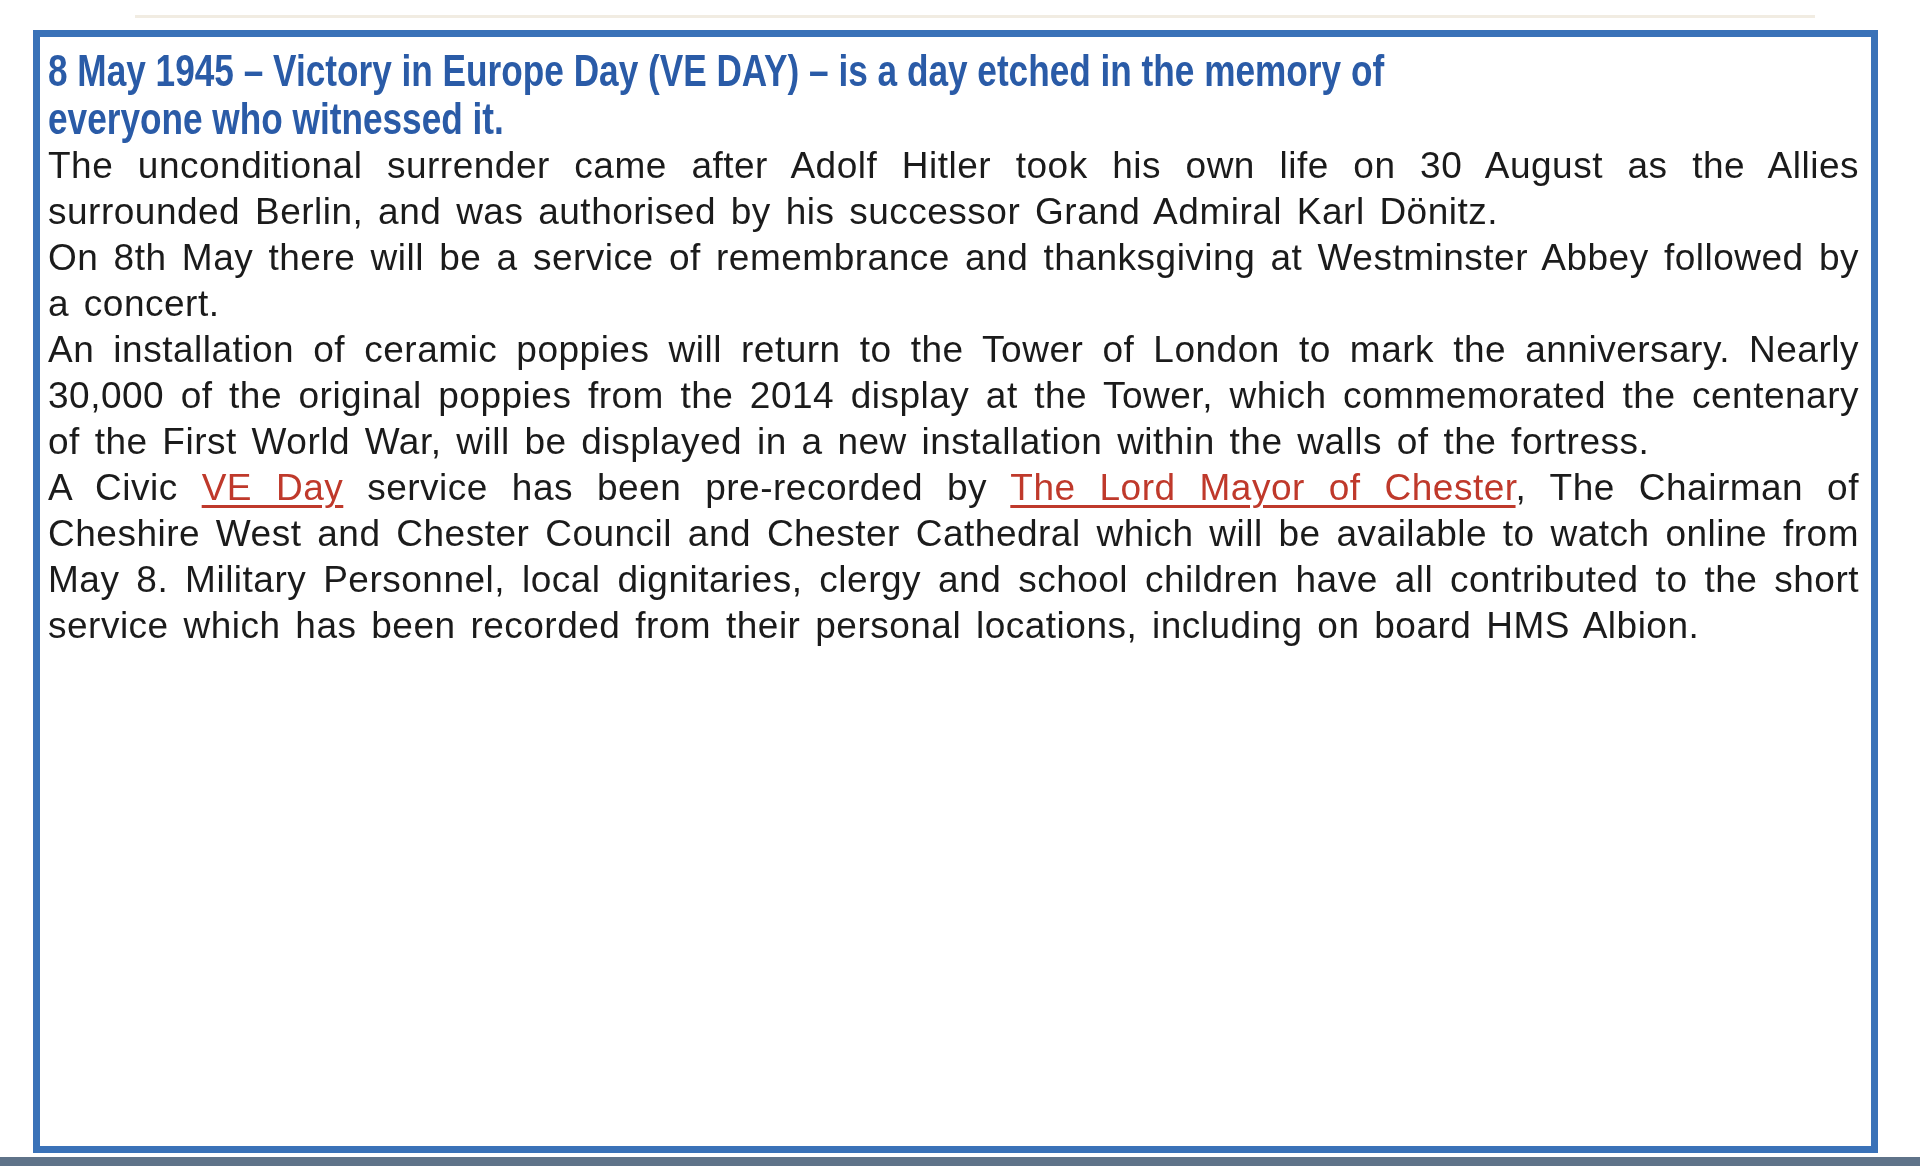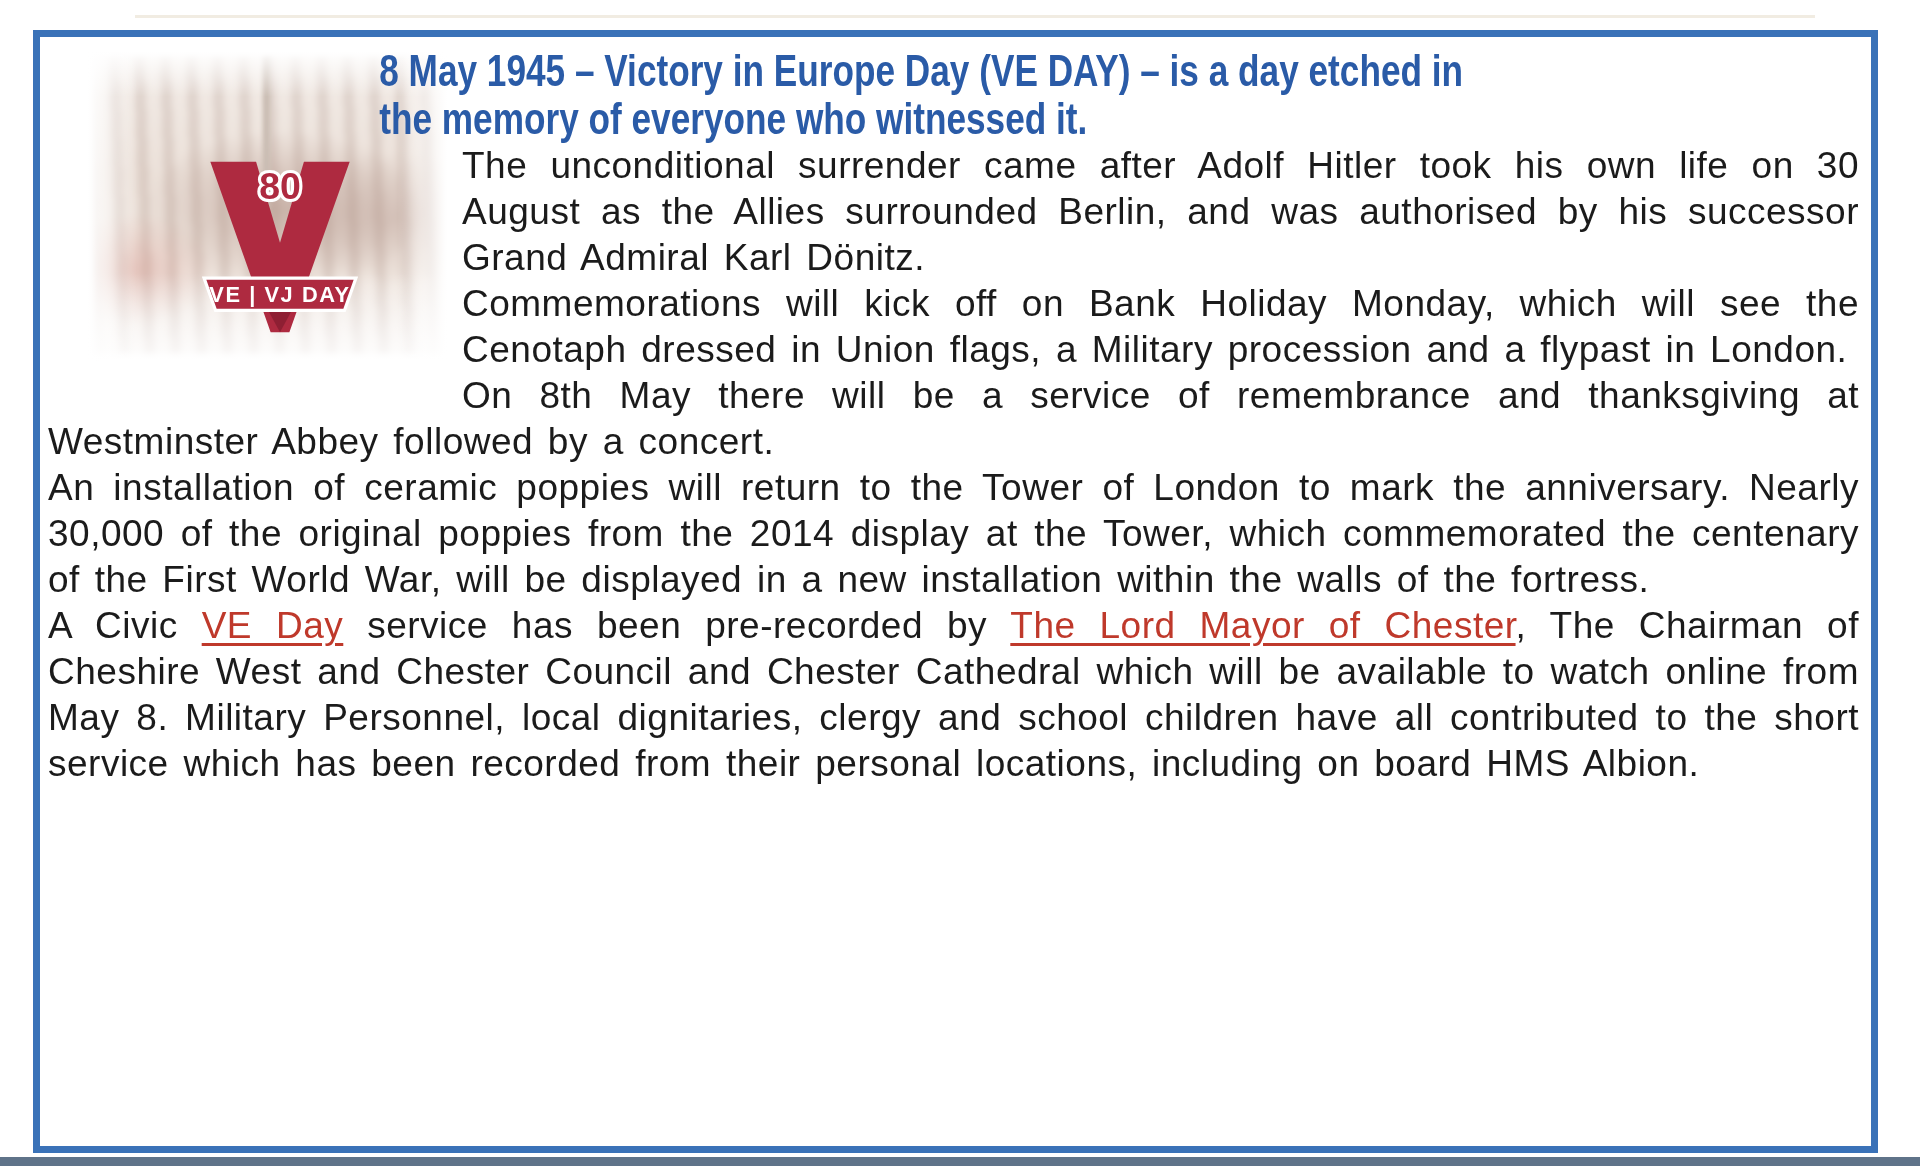--- a/index.html
+++ b/index.html
@@ -106,38 +106,25 @@
 </head>
 <body>
 
 <div class="page">
 
   <div class="top-line"></div>
 
   <div class="article-box">
     <div class="content">
 
-      <div class="photo">
-        <div class="crowd"></div>
-        <div class="pole"></div>
-        <div class="vignette"></div>
-        <svg class="logo-svg" viewBox="0 0 150 180" aria-hidden="true">
-          <polygon class="logo-v" points="8,6 52,6 75,84 98,6 142,6 84,170 66,170"></polygon>
-          <polygon class="logo-tip" points="63,148 87,148 75,170"></polygon>
-          <text class="logo-80" x="75" y="42" text-anchor="middle">80</text>
-          <polygon class="logo-banner" points="2,118 148,118 137,149 13,149"></polygon>
-          <text class="logo-banner-text" x="75" y="141" text-anchor="middle">VE | VJ DAY</text>
-        </svg>
-      </div>
 
       <h1 class="heading">8 May 1945 – Victory in Europe Day (VE DAY) – is a day etched in the memory of everyone who witnessed it.</h1>
 
       <div class="body-text">
           <p>The unconditional surrender came after Adolf Hitler took his own life on 30 August as the Allies surrounded Berlin, and was authorised by his successor Grand Admiral Karl Dönitz.</p>
-          <p>Commemorations will kick off on Bank Holiday Monday, which will see the Cenotaph dressed in Union flags, a Military procession and a flypast in London.</p>
           <p>On 8th May there will be a service of remembrance and thanksgiving at Westminster Abbey followed by a concert.</p>
           <p>An installation of ceramic poppies will return to the Tower of London to mark the anniversary. Nearly 30,000 of the original poppies from the 2014 display at the Tower, which commemorated the centenary of the First World War, will be displayed in a new installation within the walls of the fortress.</p>
           <p>A Civic <a href="#" class="red-link">VE Day</a> service has been pre-recorded by <a href="#" class="red-link">The Lord Mayor of Chester</a>, The Chairman of Cheshire West and Chester Council and Chester Cathedral which will be available to watch online from May 8. Military Personnel, local dignitaries, clergy and school children have all contributed to the short service which has been recorded from their personal locations, including on board HMS Albion.</p>
         </div>
 
     </div>
   </div>
 
   <div class="bottom-strip"></div>
 

